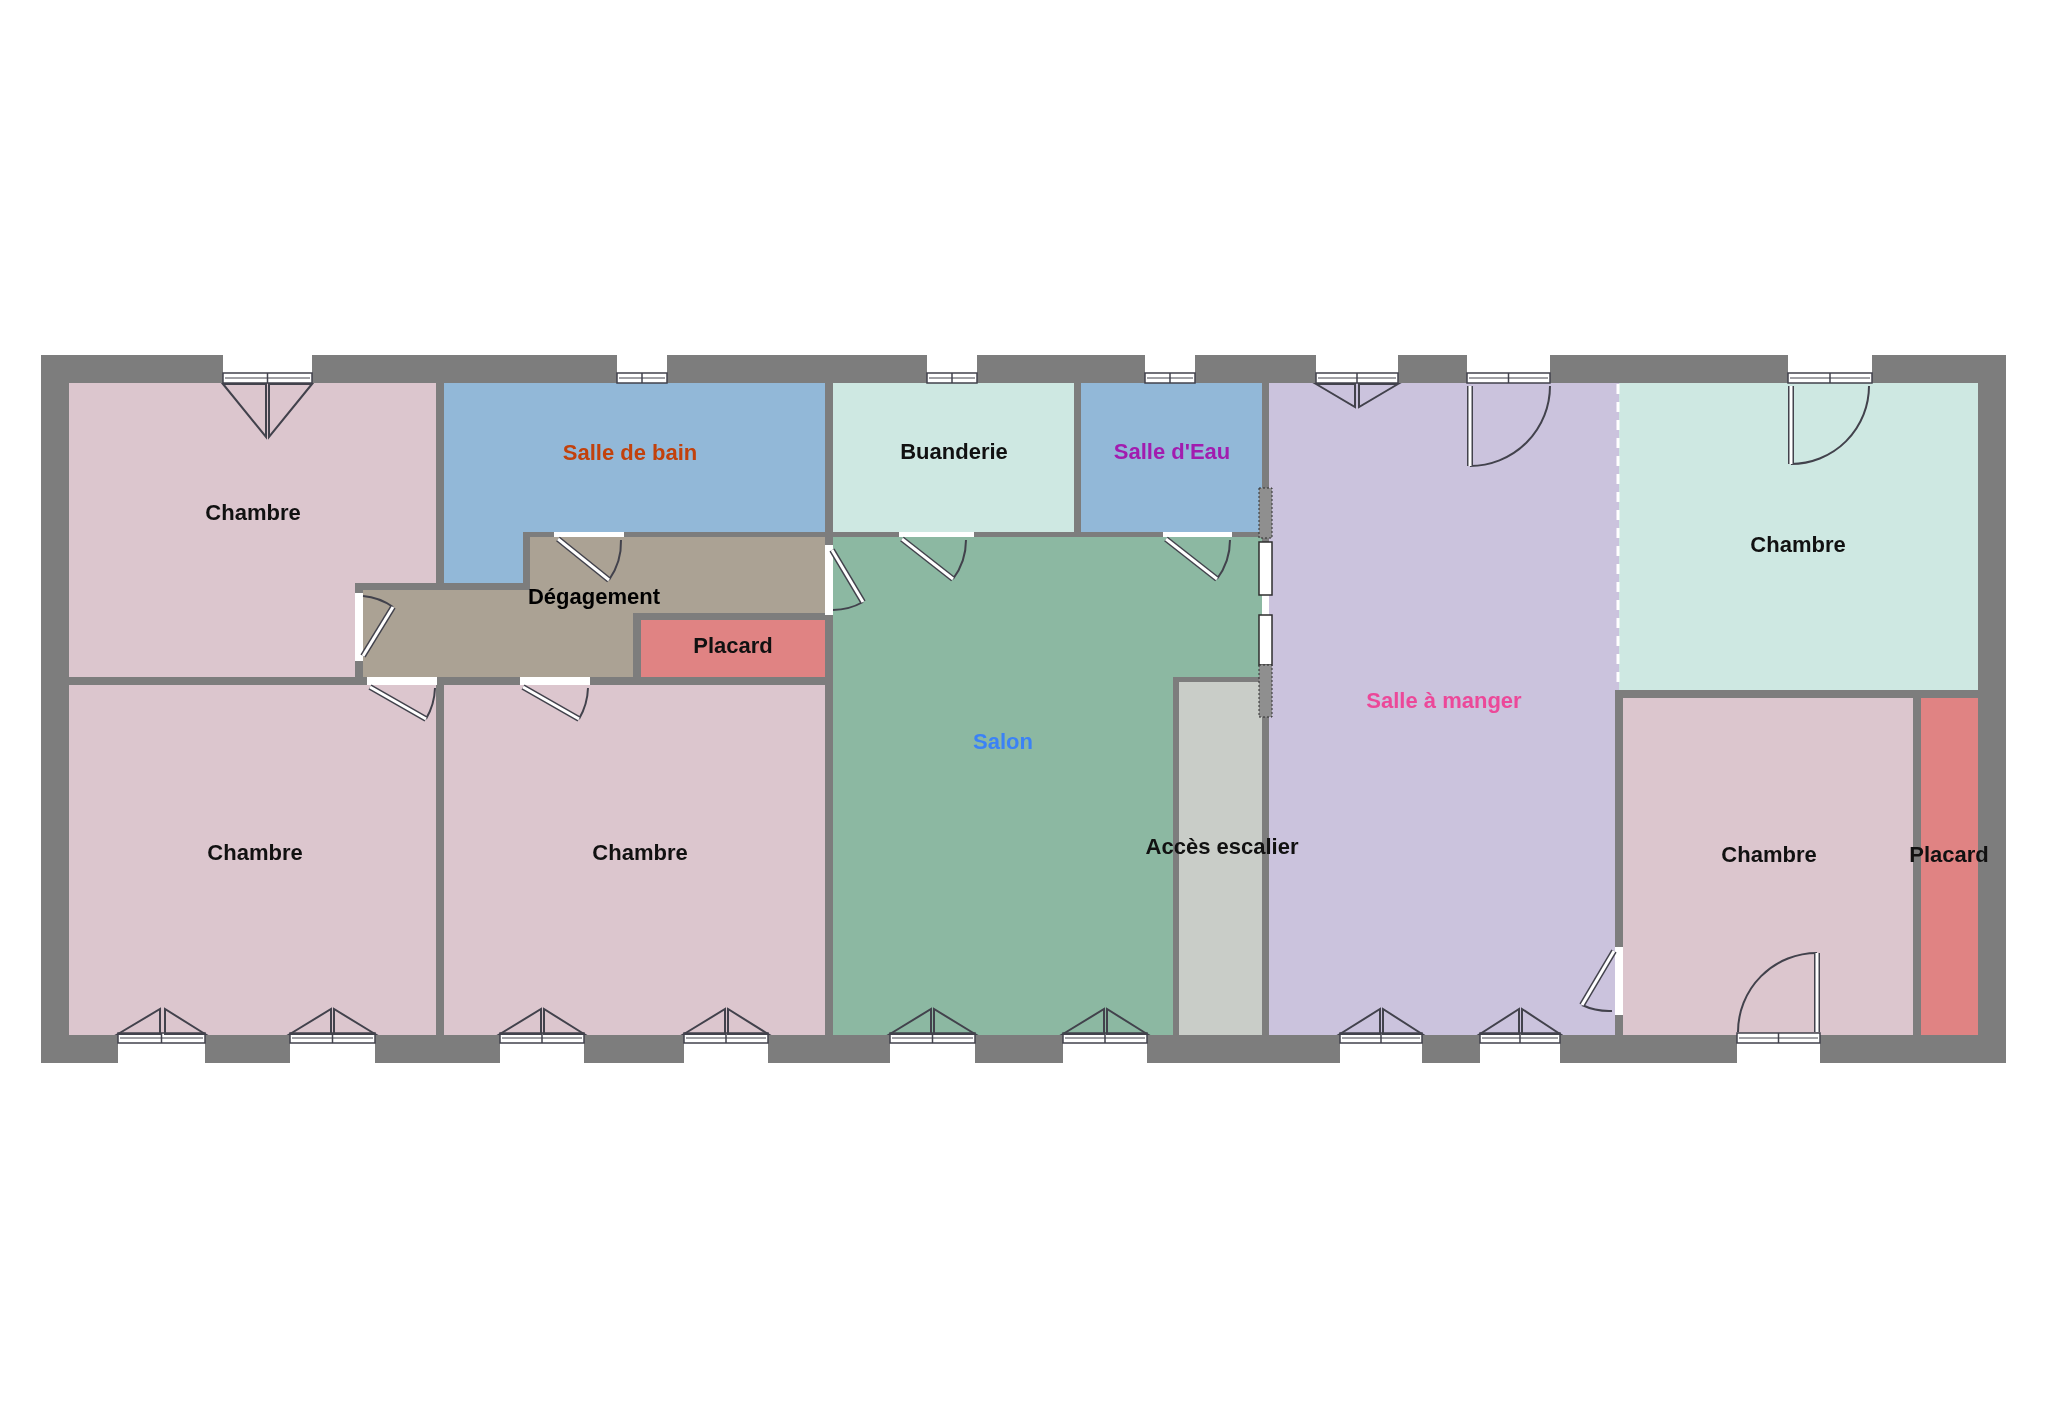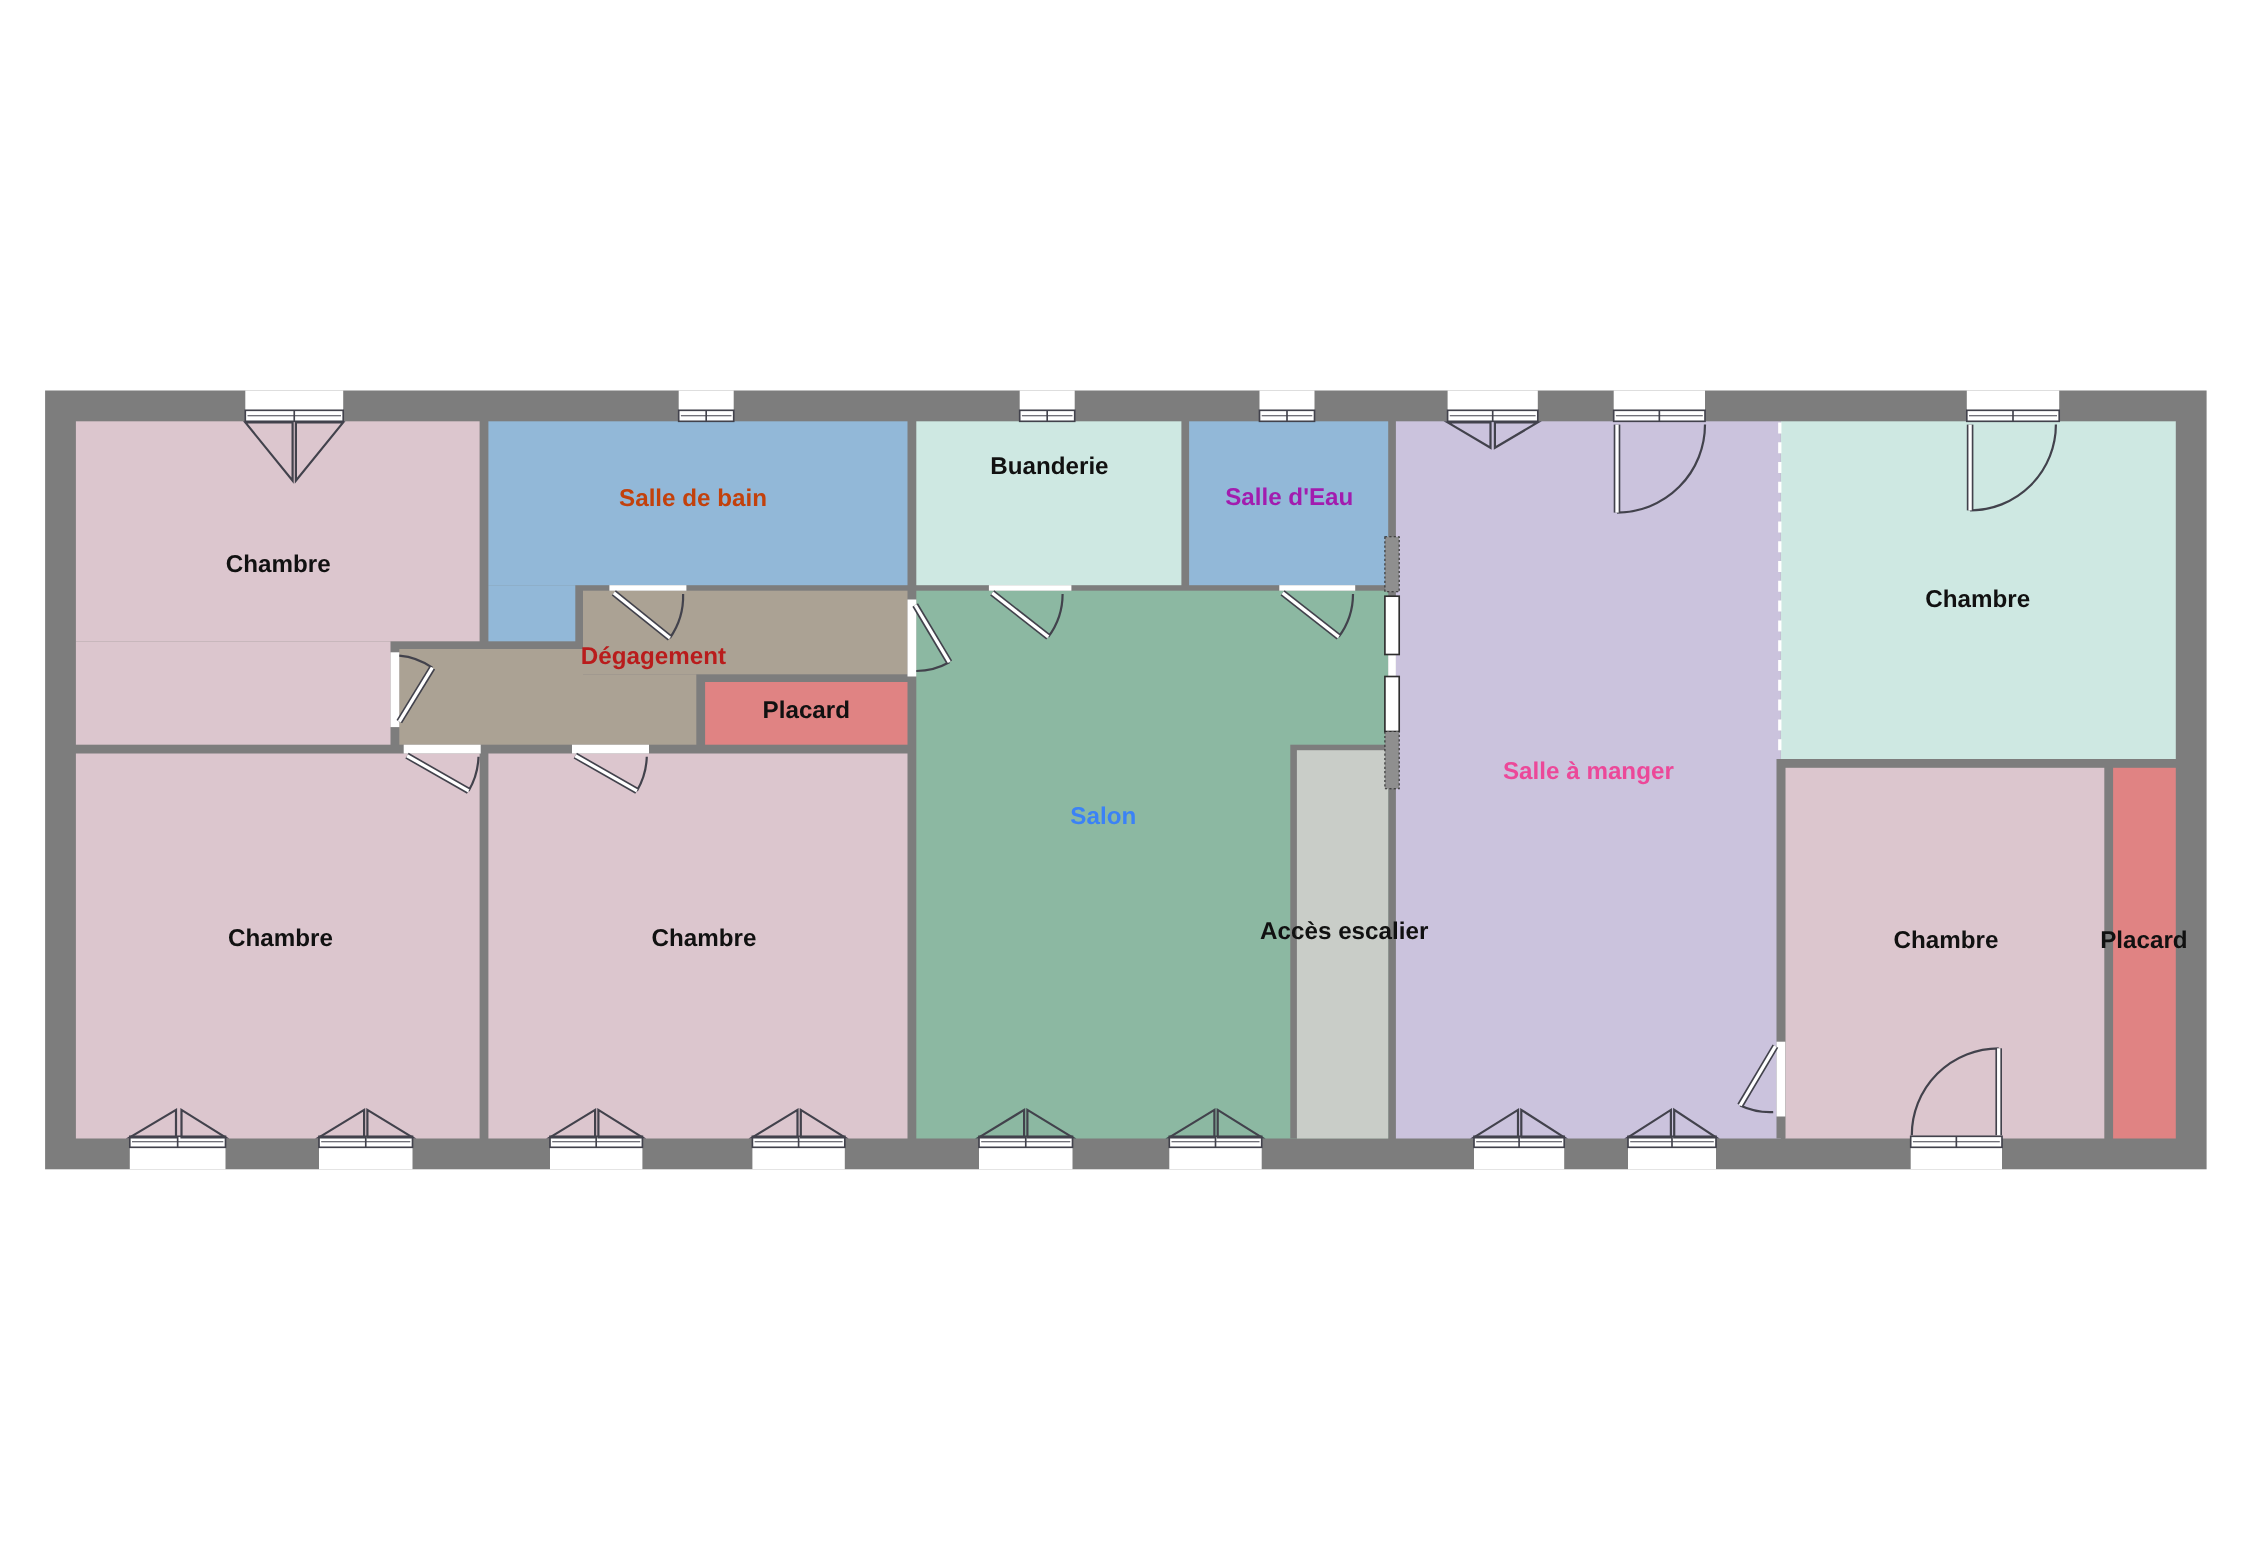--- a/index.html
+++ b/index.html
@@ -17,27 +17,27 @@
 <div id="stage">
   <div id="plan">
       <div class="abs" style="left: 41px; top: 355px; width: 1965px; height: 708px; background: rgb(125, 125, 125);"></div>
       <div class="abs" style="left: 69px; top: 383px; width: 367px; height: 200px; background: rgb(220, 198, 206);"></div>
       <div class="abs" style="left: 69px; top: 583px; width: 286px; height: 94px; background: rgb(220, 198, 206);"></div>
       <div class="room-label" style="left: 253px; top: 513px; color: rgb(17, 17, 17);">Chambre</div>
       <div class="abs" style="left: 444px; top: 383px; width: 381px; height: 149px; background: rgb(146, 184, 216);"></div>
       <div class="abs" style="left: 444px; top: 532px; width: 79px; height: 51px; background: rgb(146, 184, 216);"></div>
       <div class="room-label" style="left: 630px; top: 453px; color: #c2410c; text-align: center;">Salle de bain</div>
       <div class="abs" style="left: 833px; top: 383px; width: 241px; height: 149px; background: rgb(206, 232, 226);"></div>
-      <div class="room-label" style="left: 954px; top: 424px; color: rgb(17, 17, 17);">Buanderie</div>
+      <div class="room-label" style="left: 954px; top: 452px; color: rgb(17, 17, 17);">Buanderie</div>
       <div class="abs" style="left: 1081px; top: 383px; width: 181px; height: 149px; background: rgb(146, 184, 216);"></div>
       <div class="room-label" style="left: 1172px; top: 452px; color: #a21caf;">Salle d'Eau</div>
       <div class="abs" style="left: 530px; top: 537px; width: 295px; height: 76px; background: rgb(171, 162, 148);"></div>
       <div class="abs" style="left: 530px; top: 613px; width: 103px; height: 64px; background: rgb(171, 162, 148);"></div>
       <div class="abs" style="left: 363px; top: 590px; width: 167px; height: 87px; background: rgb(171, 162, 148);"></div>
-      <div class="room-label" style="left: 594px; top: 597px; color: #b91c1c;">Dégagement</div>
+      <div class="room-label" style="left: 594px; top: 597px; color: #000000;">Dégagement</div>
       <div class="abs" style="left: 641px; top: 620px; width: 184px; height: 57px; background: rgb(224, 131, 131);"></div>
       <div class="room-label" style="left: 733px; top: 646px; color: rgb(17, 17, 17);">Placard</div>
       <div class="abs" style="left: 833px; top: 537px; width: 429px; height: 498px; background: rgb(140, 184, 162);"></div>
       <div class="room-label" style="left: 1003px; top: 742px; color: #3b82f6;">Salon</div>
       <div class="abs" style="left: 1269px; top: 383px; width: 350px; height: 652px; background: rgb(203, 195, 221);"></div>
       <div class="room-label" style="left: 1444px; top: 701px; color: #ec4899;">Salle à manger</div>
       <div class="abs" style="left: 1619px; top: 383px; width: 359px; height: 307px; background: rgb(206, 232, 226);"></div>
       <div class="room-label" style="left: 1798px; top: 545px; color: rgb(17, 17, 17);">Chambre</div>
       <div class="abs" style="left: 1623px; top: 698px; width: 290px; height: 337px; background: rgb(220, 198, 206);"></div>
       <div class="room-label" style="left: 1769px; top: 855px; color: rgb(17, 17, 17);">Chambre</div>

